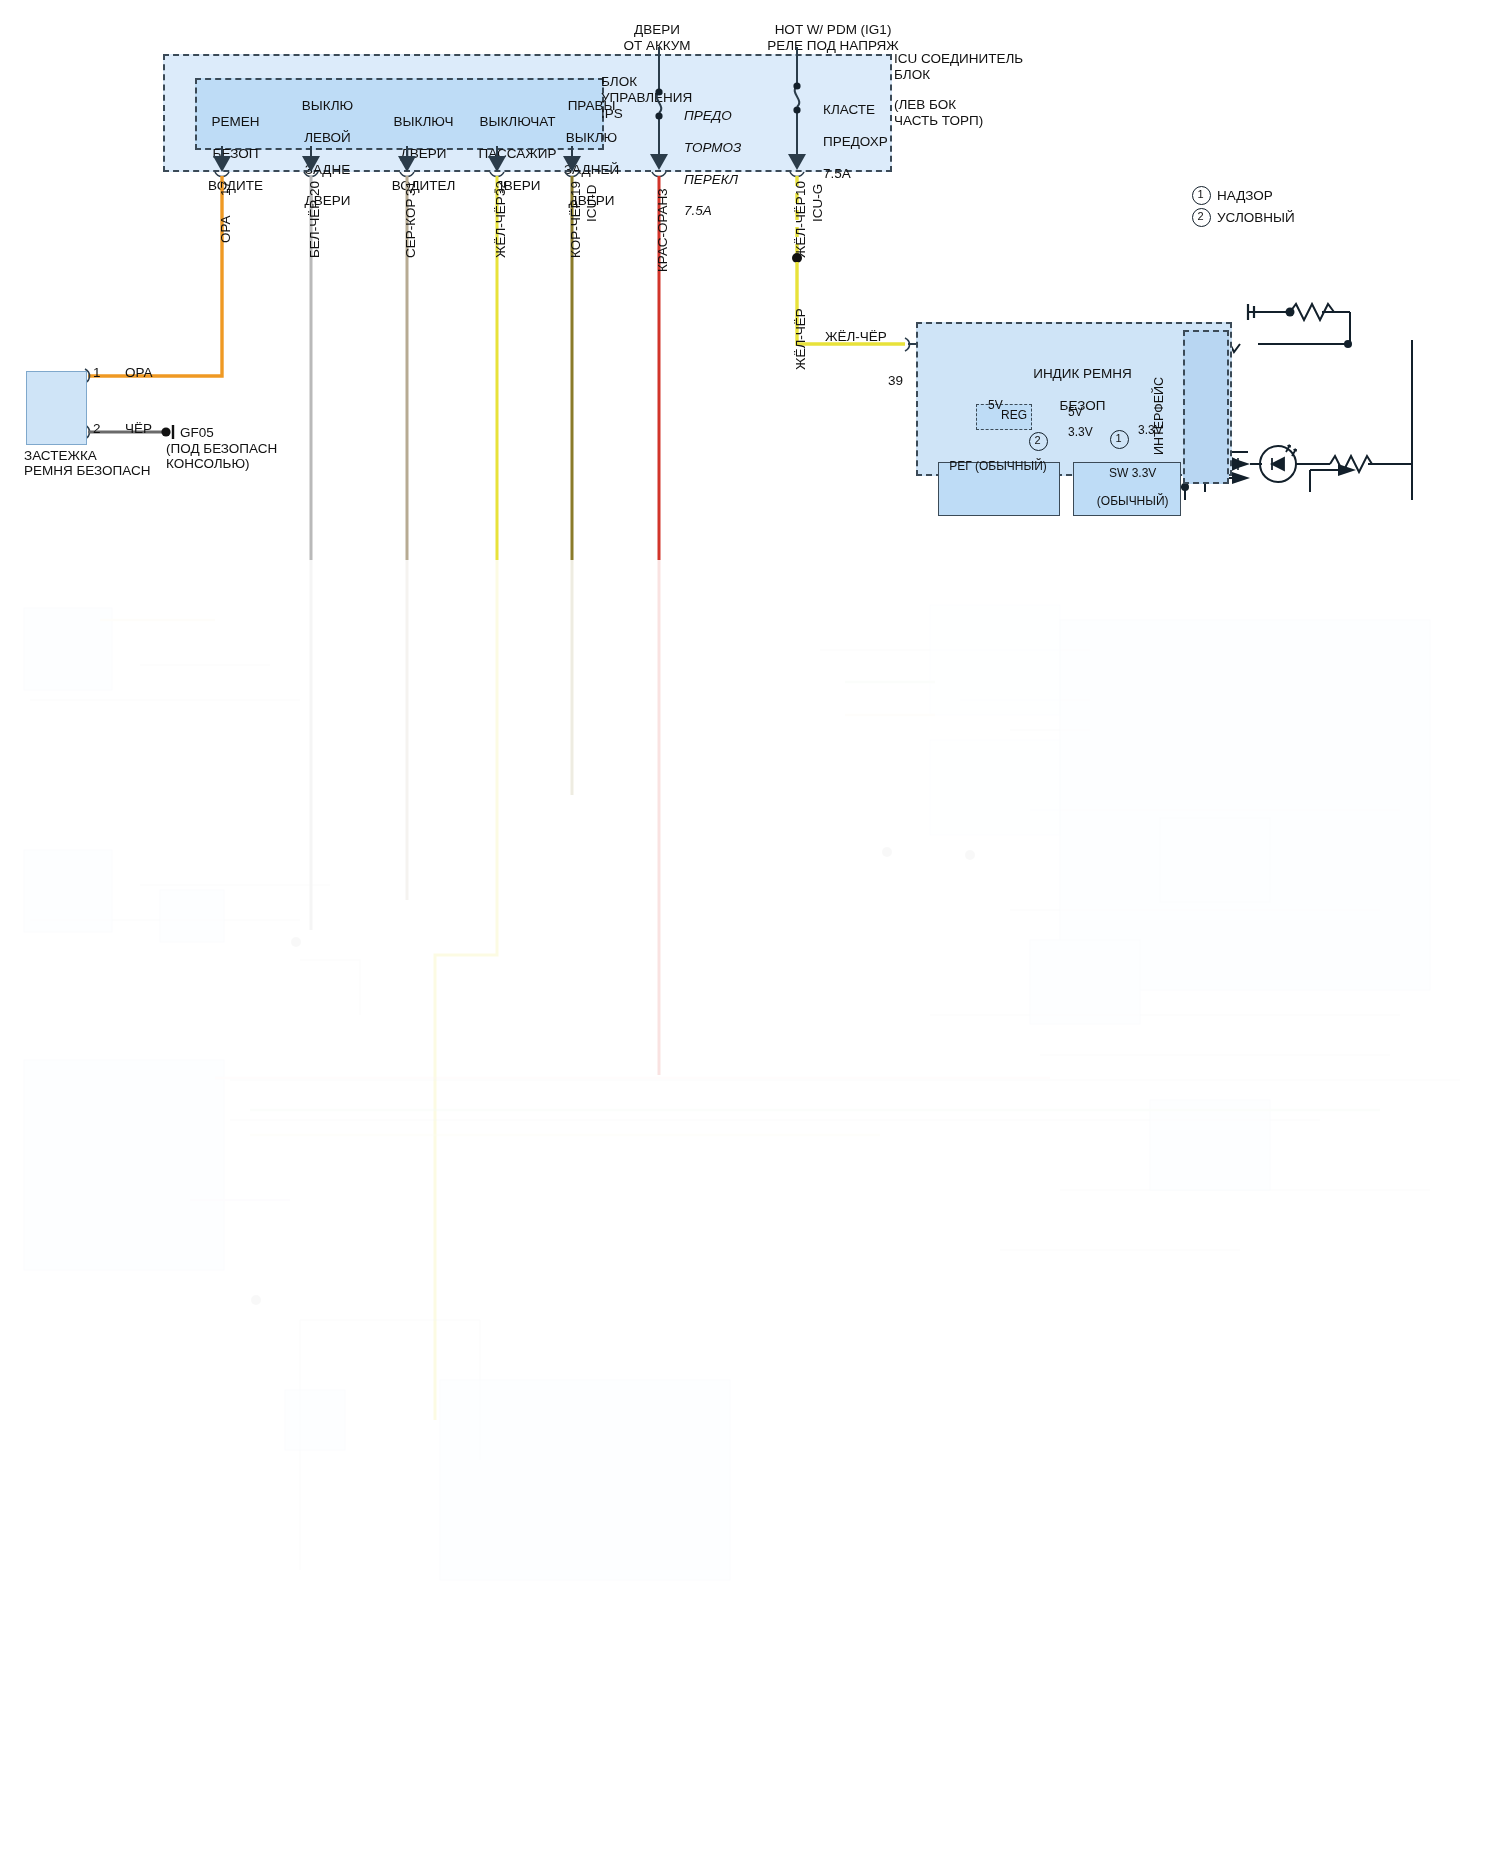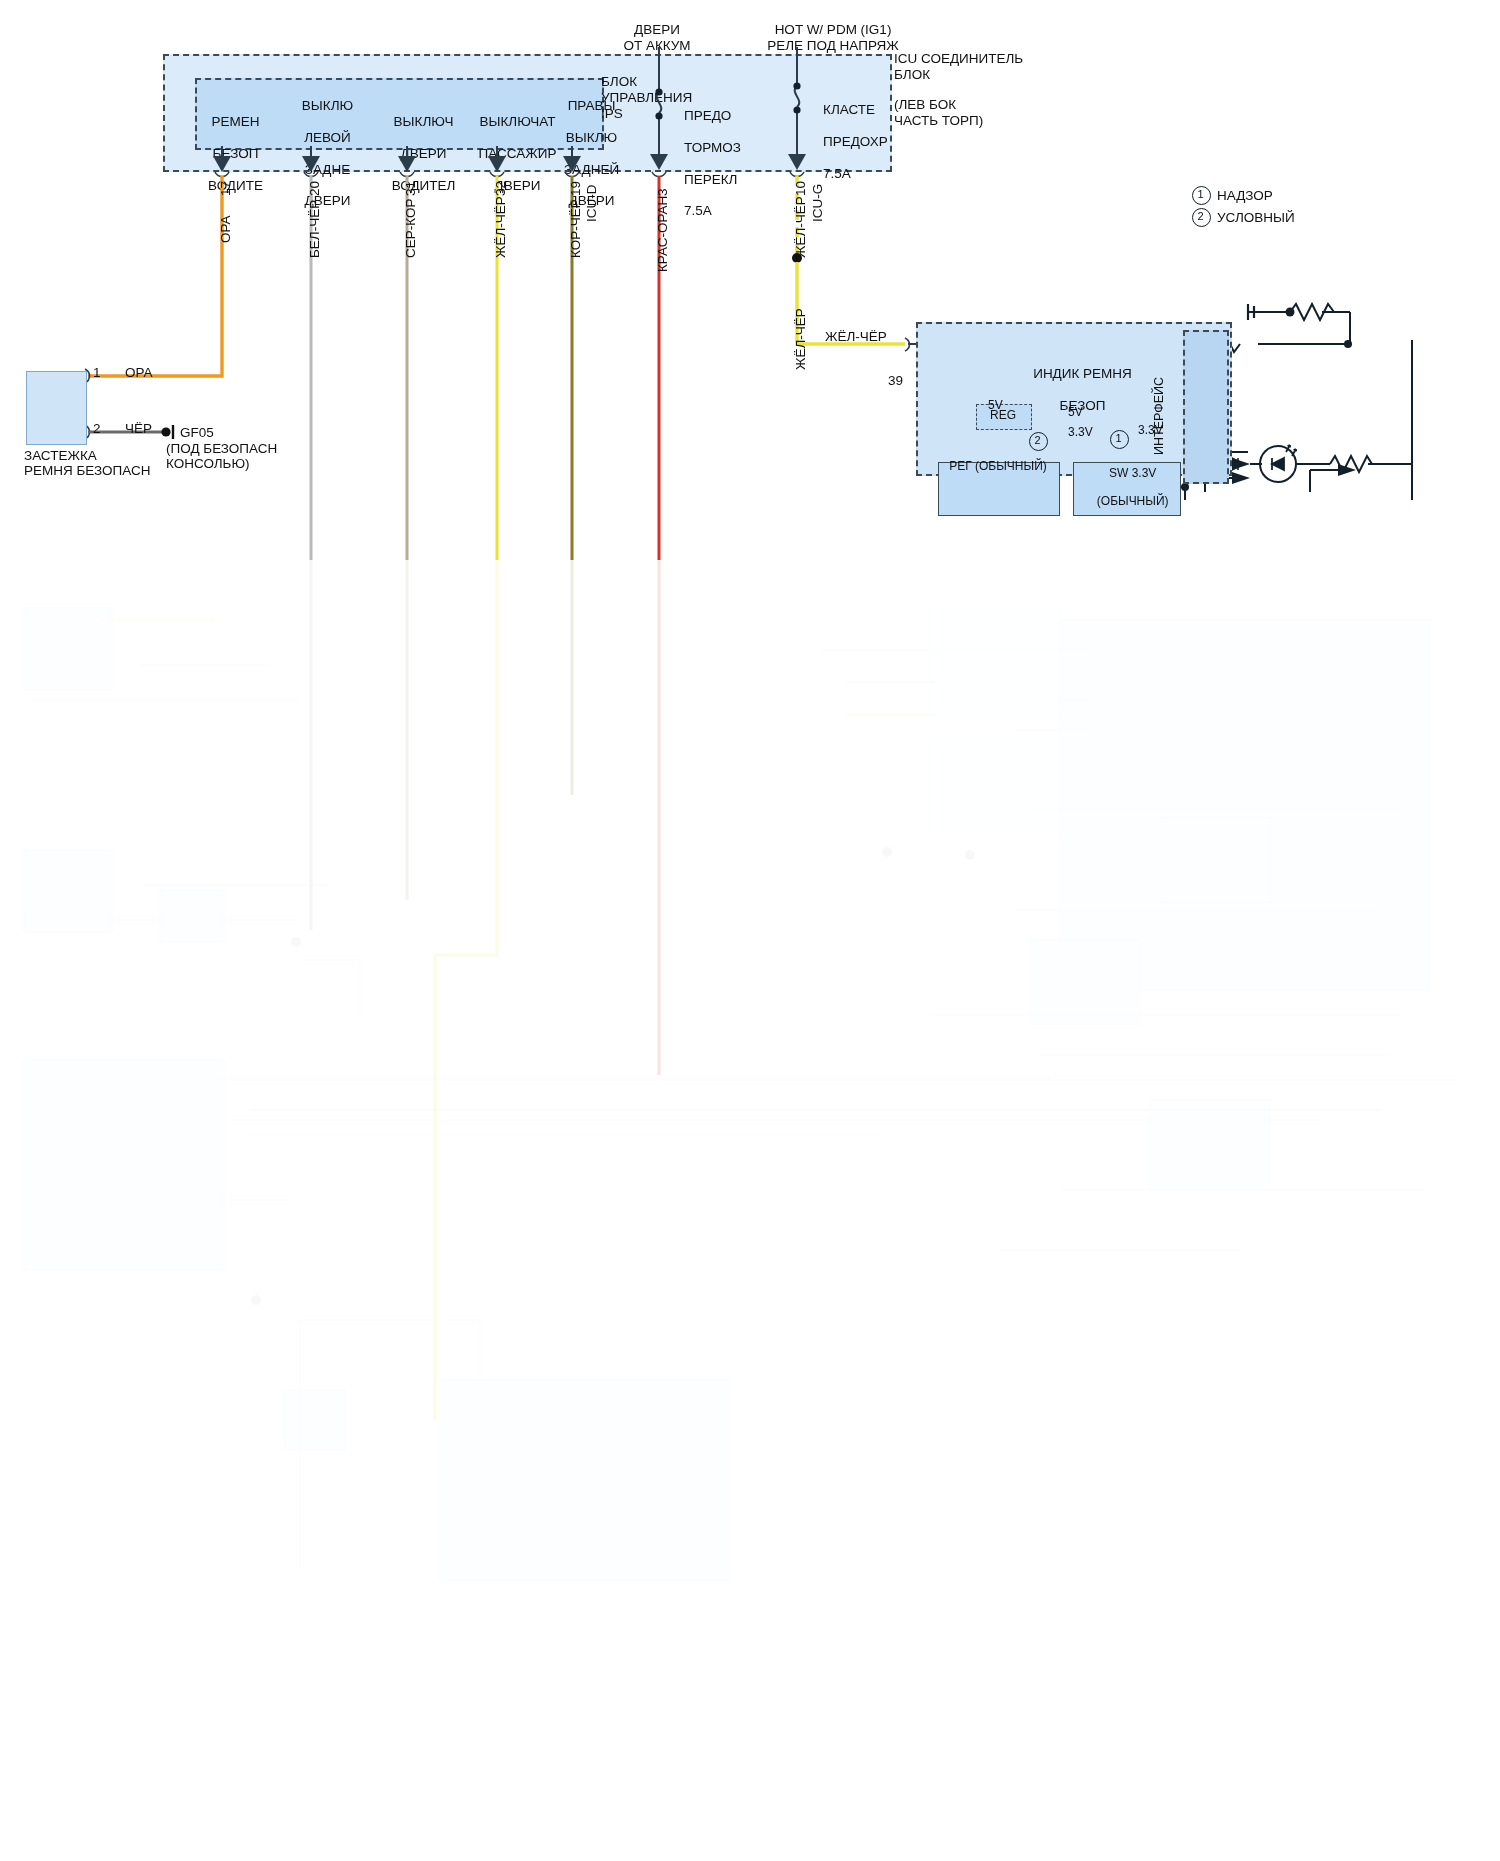--- a/index.html
+++ b/index.html
@@ -62,21 +62,21 @@
     <span>ПАССАЖИР</span><br>
     <span>ДВЕРИ</span>
   </div>
   <div class="txt c" style="left:546px;top:82px;width:76px;">
     <span>ПРАВЫ</span><br>
     <span>ВЫКЛЮ</span><br>
     <span>ЗАДНЕЙ</span><br>
     <span>ДВЕРИ</span>
   </div>
 
-  <div class="txt" style="left:669px;top:92px;">
+  <div class="txt" style="left:669px;top:92px;font-style:italic;">
     <span>ПРЕДО</span><br>
     <span>ТОРМОЗ</span><br>
     <span>ПЕРЕКЛ</span><br>
     <span>7.5A</span>
   </div>
   <div class="txt" style="left:808px;top:86px;">
     <span>КЛАСТЕ</span><br>
     <span>ПРЕДОХР</span><br>
     <span>7.5A</span>
   </div>
@@ -281,21 +281,21 @@
 
   <div class="abs" style="left:916px;top:322px;width:312px;height:150px;background:#cfe4f7;border:2px dashed #3b4a57;"></div>
   <div class="abs" style="left:1183px;top:330px;width:42px;height:150px;background:#b8d6f2;border:2px dashed #3b4a57;"></div>
 
   <div class="txt c" style="left:1010px;top:350px;width:130px;">
     <span>ИНДИК РЕМНЯ</span><br>
     <span>БЕЗОП</span>
   </div>
 
   <div class="abs" style="left:976px;top:404px;width:54px;height:24px;background:#bedcf6;border:1.5px dashed #3b4a57;"></div>
-  <div class="txt c" style="left:976px;top:408px;width:54px;font-size:12px;">REG</div>
+  <div class="txt c" style="left:976px;top:408px;width:54px;font-size:12px;padding-left:11px;">REG</div>
 
   <div class="txt" style="left:988px;top:398px;font-size:12px;">5V</div>
   <div class="txt" style="left:1068px;top:405px;font-size:12px;">5V</div>
   <div class="txt" style="left:1068px;top:425px;font-size:12px;">3.3V</div>
   <div class="txt" style="left:1138px;top:423px;font-size:12px;">3.3V</div>
 
   <div class="abs" style="left:938px;top:462px;width:120px;height:52px;background:#bedcf6;border:1.5px solid #3b4a57;"></div>
   <div class="txt c" style="left:938px;top:459px;width:120px;font-size:12px;">РЕГ (ОБЫЧНЫЙ)</div>
 
   <div class="abs" style="left:1073px;top:462px;width:106px;height:52px;background:#bedcf6;border:1.5px solid #3b4a57;"></div>

